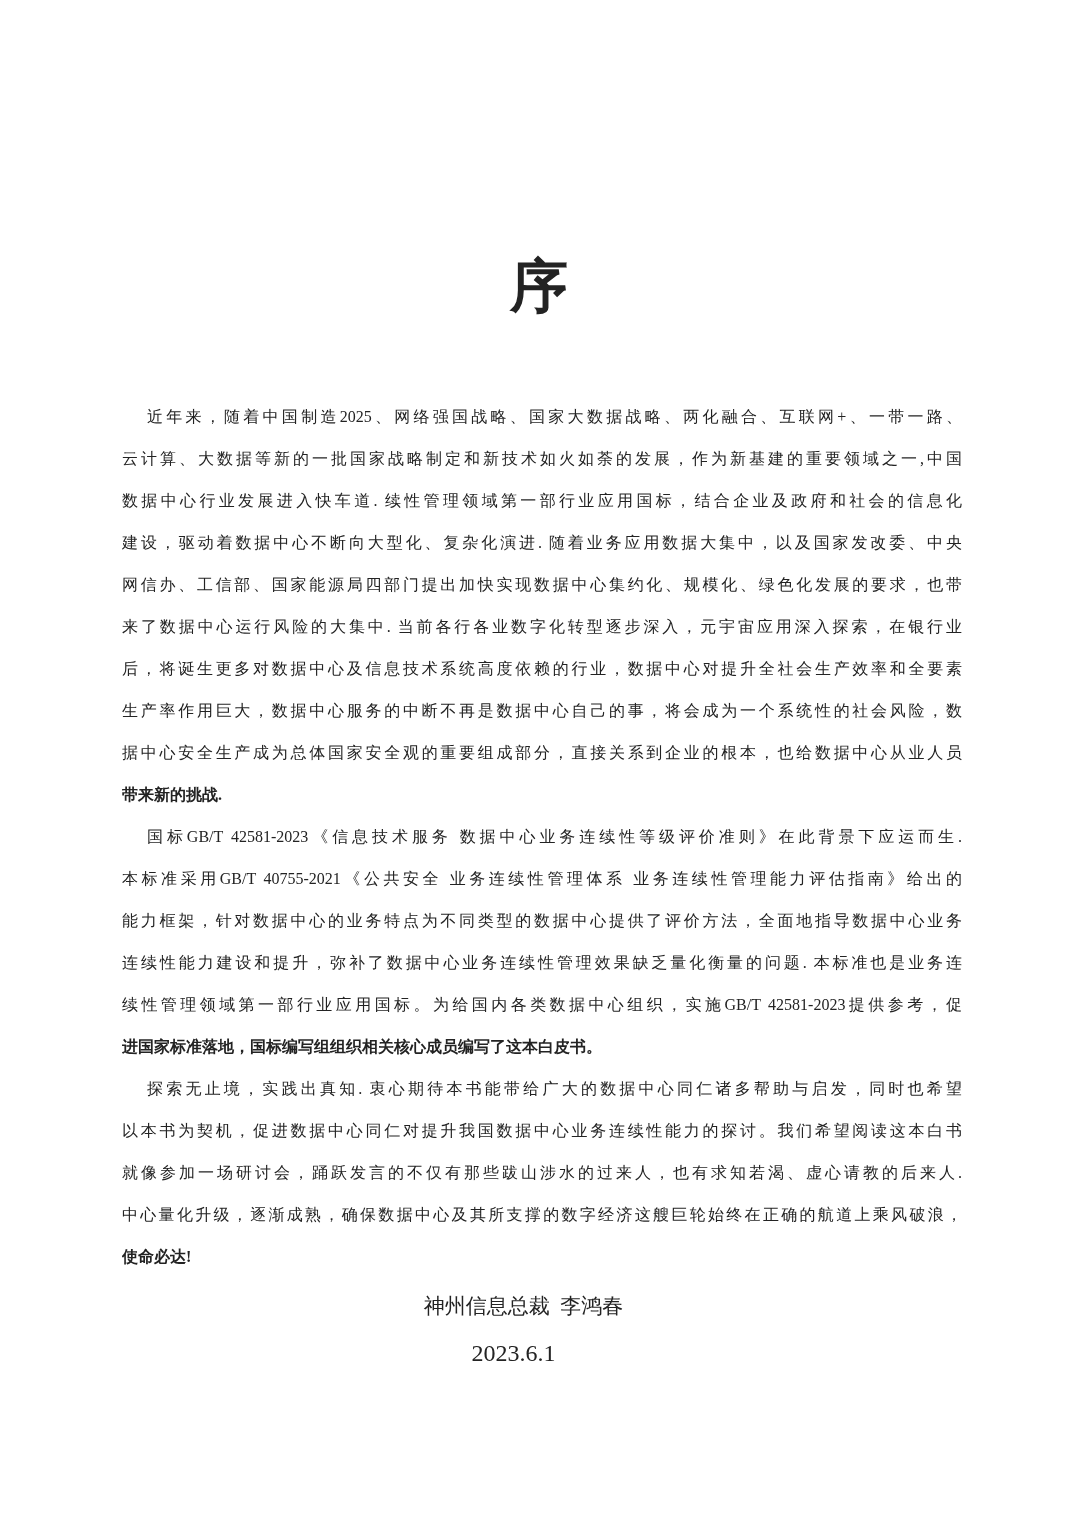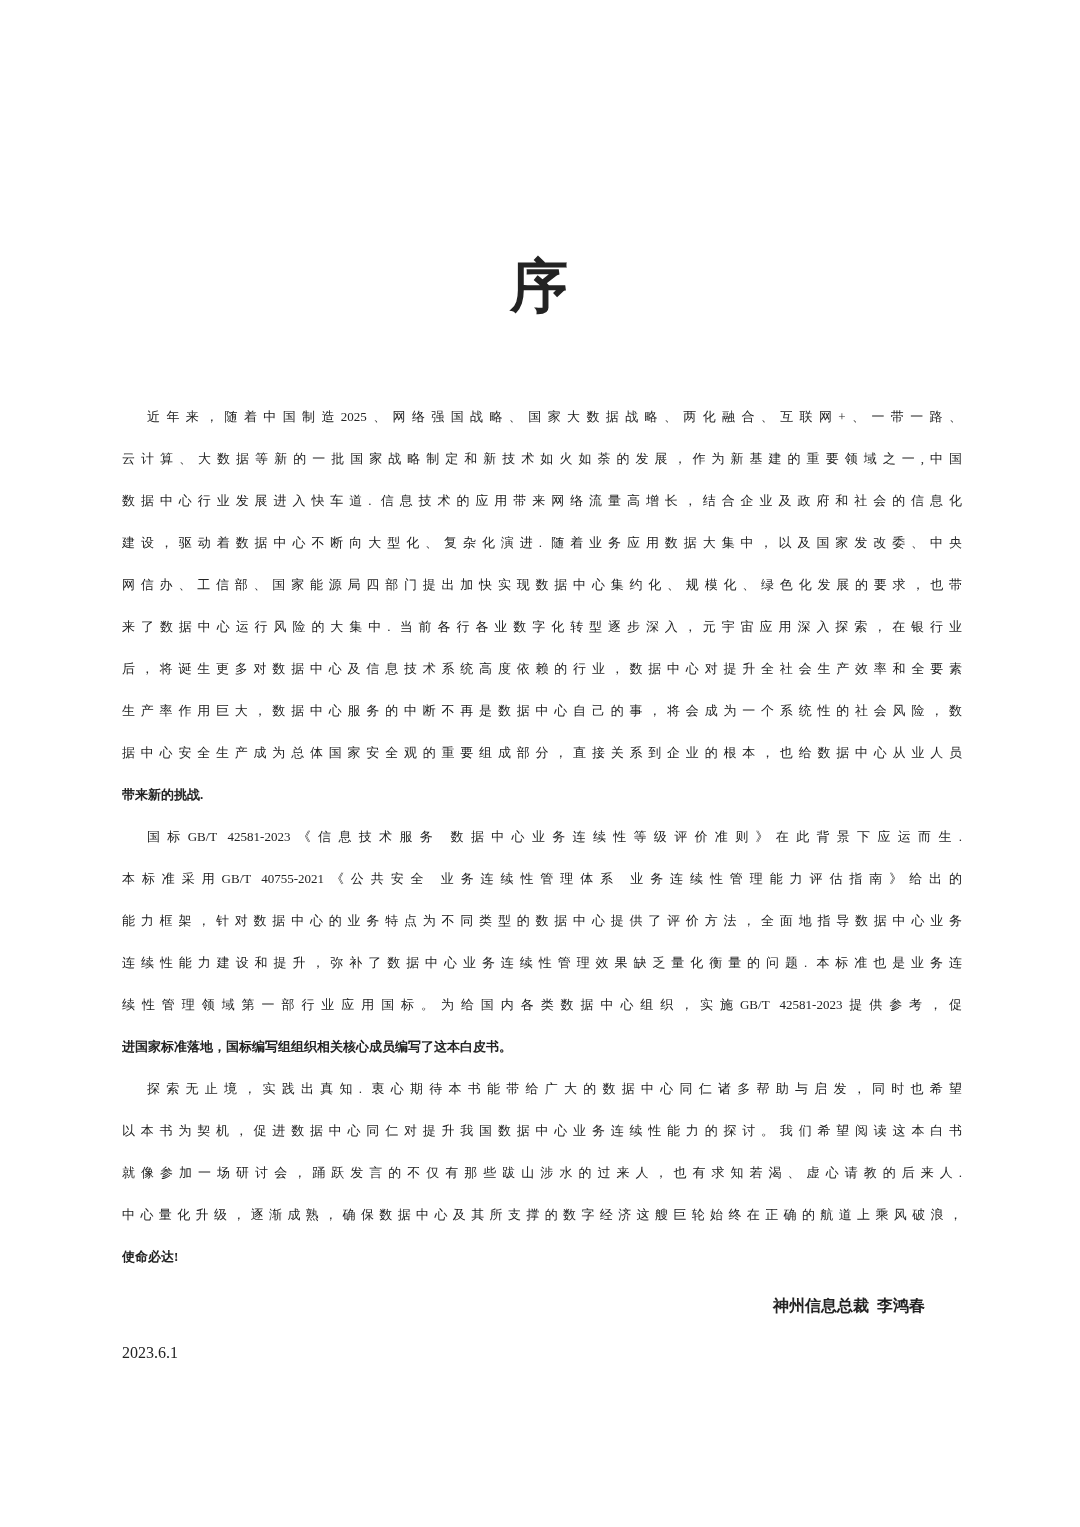--- a/index.html
+++ b/index.html
@@ -25,64 +25,63 @@
     font-weight: bold;
     letter-spacing: 2px;
   }
   .body {
     position: absolute;
     top: 396px;
     left: 122px;
     width: 840px;
   }
   .line {
-    font-size: 13px;
+    font-size: 16px;
     line-height: 42px;
     height: 42px;
     overflow: hidden;
     text-align: justify;
     text-align-last: justify;
     white-space: nowrap;
   }
   .line.last {
     text-align: left;
     text-align-last: left;
     font-weight: bold;
   }
   .line.indent { text-indent: 25px; }
   .signature {
     margin-top: 7px;
-    font-size: 16px;
+    font-size: 21px;
     line-height: 42px;
     height: 42px;
-    text-align: right;
+    text-align: center;
     padding-right: 37px;
     white-space: pre;
-    font-weight: bold;
   }
   .date {
     margin-top: 5px;
-    font-size: 16px;
+    font-size: 24px;
     line-height: 42px;
     height: 42px;
-    text-align: left;
+    text-align: center;
     padding-right: 57px;
   }
 </style>
 </head>
 <body>
 
 <div class="page">
   <h1 class="title">序</h1>
 
   <div class="body">
     <div id="paragraphs">
         <div class="line indent">近年来，随着中国制造2025、网络强国战略、国家大数据战略、两化融合、互联网+、一带一路、</div>
         <div class="line">云计算、大数据等新的一批国家战略制定和新技术如火如荼的发展，作为新基建的重要领域之一,中国</div>
-        <div class="line">数据中心行业发展进入快车道. 信息技术的应用带来网络流量高增长，结合企业及政府和社会的信息化</div>
+        <div class="line">数据中心行业发展进入快车道. 续性管理领域第一部行业应用国标，结合企业及政府和社会的信息化</div>
         <div class="line">建设，驱动着数据中心不断向大型化、复杂化演进. 随着业务应用数据大集中，以及国家发改委、中央</div>
         <div class="line">网信办、工信部、国家能源局四部门提出加快实现数据中心集约化、规模化、绿色化发展的要求，也带</div>
         <div class="line">来了数据中心运行风险的大集中. 当前各行各业数字化转型逐步深入，元宇宙应用深入探索，在银行业</div>
         <div class="line">后，将诞生更多对数据中心及信息技术系统高度依赖的行业，数据中心对提升全社会生产效率和全要素</div>
         <div class="line">生产率作用巨大，数据中心服务的中断不再是数据中心自己的事，将会成为一个系统性的社会风险，数</div>
         <div class="line">据中心安全生产成为总体国家安全观的重要组成部分，直接关系到企业的根本，也给数据中心从业人员</div>
         <div class="line last">带来新的挑战.</div>
         <div class="line indent">国标GB/T 42581-2023《信息技术服务 数据中心业务连续性等级评价准则》在此背景下应运而生.</div>
         <div class="line">本标准采用GB/T 40755-2021《公共安全 业务连续性管理体系 业务连续性管理能力评估指南》给出的</div>
         <div class="line">能力框架，针对数据中心的业务特点为不同类型的数据中心提供了评价方法，全面地指导数据中心业务</div>

